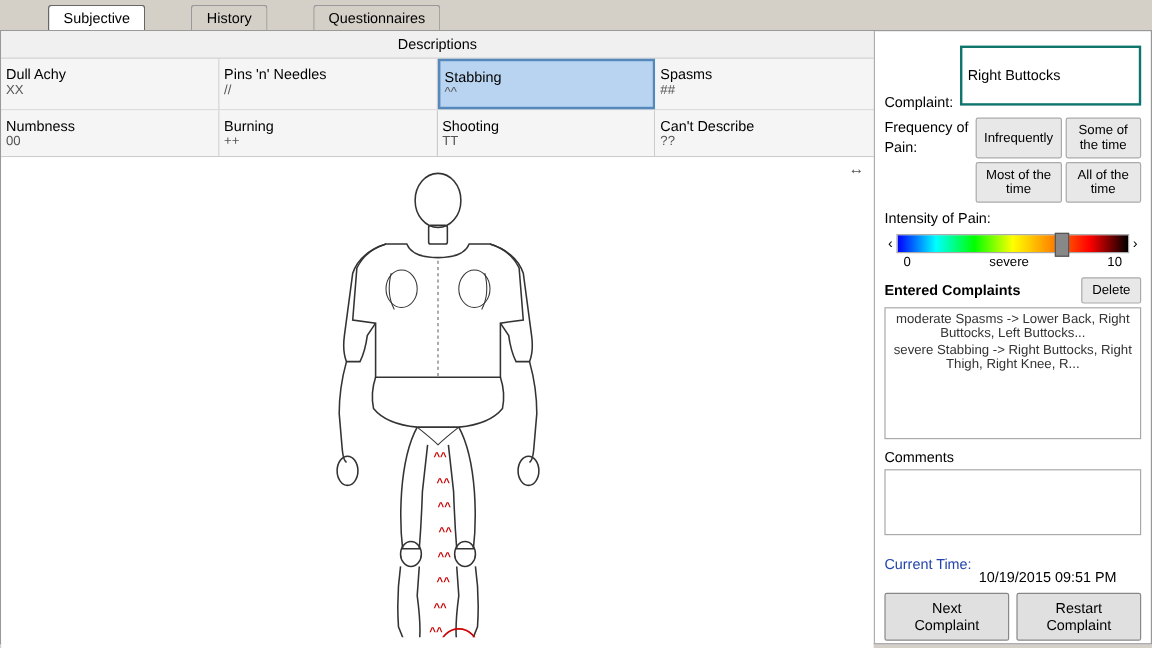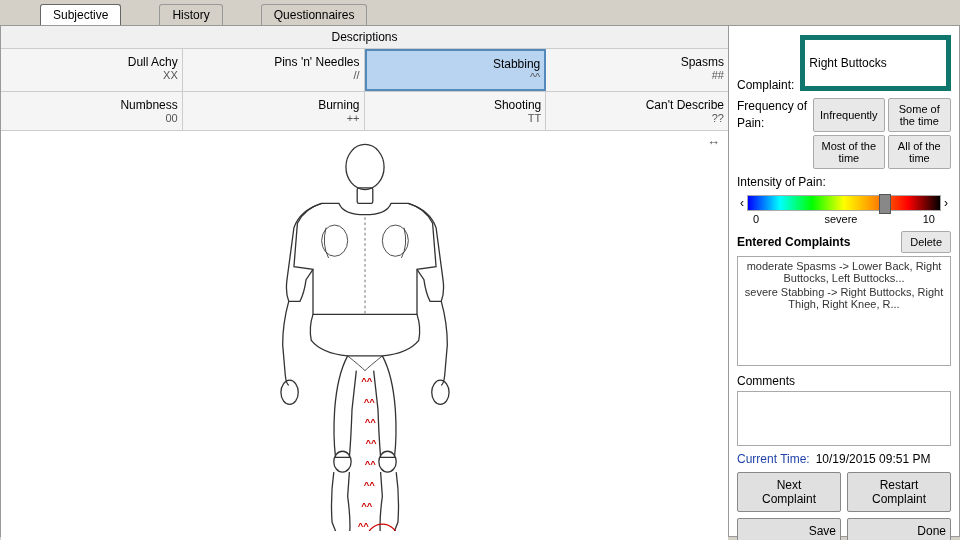--- a/index.html
+++ b/index.html
@@ -10,39 +10,39 @@
     .tab.active { background: #fff; border-color: #666; }
 
     .main-container { display: flex; height: calc(540px - 28px); background: #fff; border: 1px solid #999; }
 
     
     .left-panel { flex: 1; display: flex; flex-direction: column; border-right: 1px solid #999; }
 
     .descriptions-header { text-align: center; padding: 4px; font-size: 12px; border-bottom: 1px solid #ccc; background: #f0f0f0; }
 
     .pain-types-grid { display: grid; grid-template-columns: 1fr 1fr 1fr 1fr; gap: 0; border-bottom: 1px solid #ccc; }
-    .pain-type { text-align: right; padding: 6px 4px; border-right: 1px solid #ccc; cursor: pointer; background: #f5f5f5; }
+    .pain-type { text-align: left; padding: 6px 4px; border-right: 1px solid #ccc; cursor: pointer; background: #f5f5f5; }
     .pain-type:last-child { border-right: none; }
     .pain-type.active { background: #b8d4f0; border: 2px solid #5588bb; }
     .pain-type-name { font-size: 12px; font-weight: normal; }
     .pain-type-code { font-size: 11px; color: #555; }
 
     .pain-types-row2 { display: grid; grid-template-columns: 1fr 1fr 1fr 1fr; gap: 0; border-bottom: 1px solid #ccc; }
 
     .body-diagram-area { flex: 1; display: flex; align-items: center; justify-content: center; padding: 10px; background: #fff; position: relative; }
 
     
     .body-svg { width: 300px; height: 390px; }
 
     
     .right-panel { width: 230px; display: flex; flex-direction: column; padding: 8px; gap: 6px; }
 
     .complaint-row { display: flex; align-items: center; gap: 6px; }
     .complaint-label { font-size: 12px; white-space: nowrap; margin-top: 44px; }
-    .complaint-value { border: 5px solid #0f766e; background: #fff; padding: 16px 4px; font-size: 12px; flex: 1; }
+    .complaint-value { border: 2px solid #0f766e; background: #fff; padding: 16px 4px; font-size: 12px; flex: 1; }
 
     .freq-section { display: flex; align-items: flex-start; gap: 6px; }
     .freq-label { font-size: 12px; white-space: nowrap; line-height: 1.4; }
     .freq-buttons { display: grid; grid-template-columns: 1fr 1fr; gap: 3px; flex: 1; }
     .freq-btn { padding: 4px 6px; border: 1px solid #aaa; background: #e8e8e8; cursor: pointer; font-size: 11px; text-align: center; border-radius: 2px; }
 
     .intensity-section {}
     .intensity-label { font-size: 12px; margin-bottom: 4px; }
     .intensity-slider-track { position: relative; height: 20px; display: flex; align-items: center; }
     .intensity-arrow-left { cursor: pointer; padding: 0 3px; }
@@ -57,21 +57,21 @@
     .delete-btn { font-size: 11px; padding: 4px 8px; border: 1px solid #aaa; background: #e8e8e8; cursor: pointer; border-radius: 2px; }
     .complaints-list { border: 1px solid #aaa; background: #fff; height: 110px; overflow-y: auto; font-size: 11px; padding: 2px; }
     .complaint-entry { padding: 1px 2px; color: #333; text-align: center; }
 
     .comments-section { display: flex; flex-direction: column; gap: 3px; margin-top: 2px; }
     .comments-label { font-size: 12px; }
     .comments-textarea { width: 100%; height: 55px; border: 1px solid #aaa; resize: none; font-size: 11px; padding: 2px; }
 
     .current-time-row { display: flex; align-items: center; gap: 6px; }
     .current-time-label { font-size: 12px; color: #2244aa; }
-    .current-time-value { font-size: 12px; }
+    .current-time-value { font-size: 12px; margin-top: 22px; }
 
     .action-buttons { display: grid; grid-template-columns: 1fr 1fr; gap: 6px; }
     .action-btn { padding: 5px 20px; border: 1px solid #888; background: #e0e0e0; cursor: pointer; font-size: 12px; text-align: center; border-radius: 2px; }
 
     .bottom-buttons { display: grid; grid-template-columns: 1fr 1fr; gap: 6px; margin-top: auto; }
     .bottom-btn { padding: 5px 4px; border: 1px solid #888; background: #e0e0e0; cursor: pointer; font-size: 12px; text-align: right; border-radius: 2px; }
   </style>
 </head>
 <body>
 

